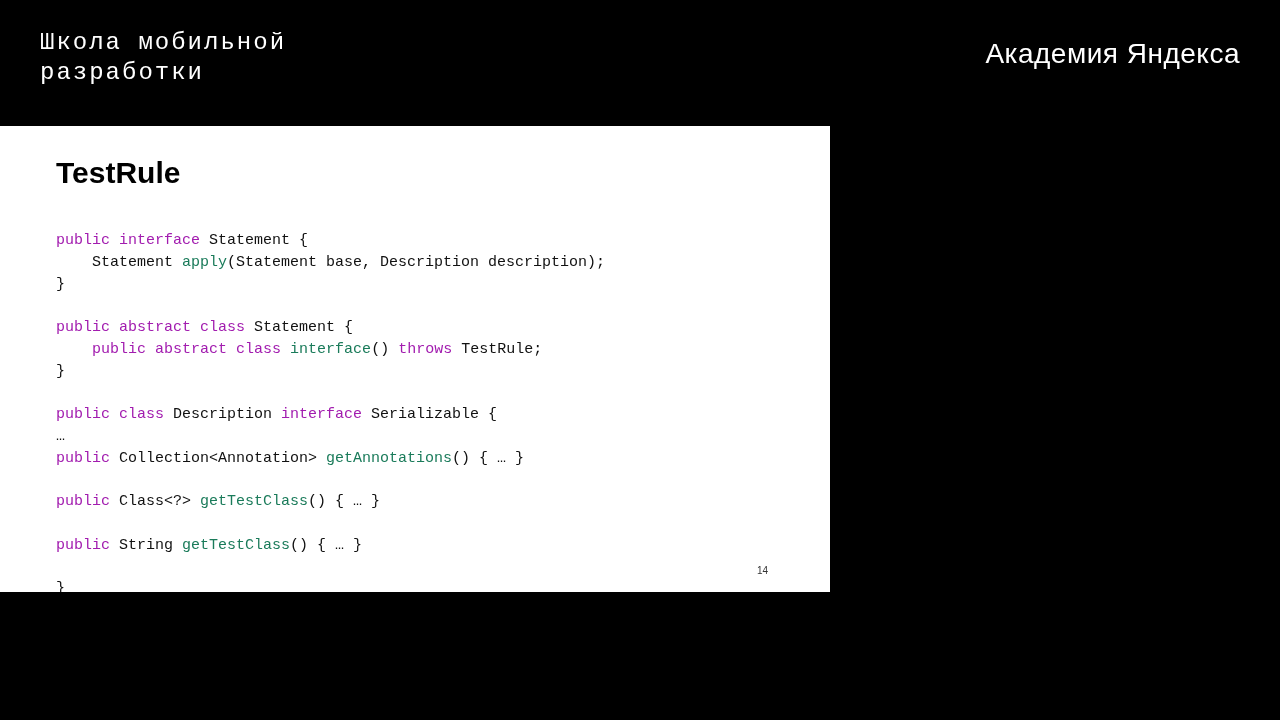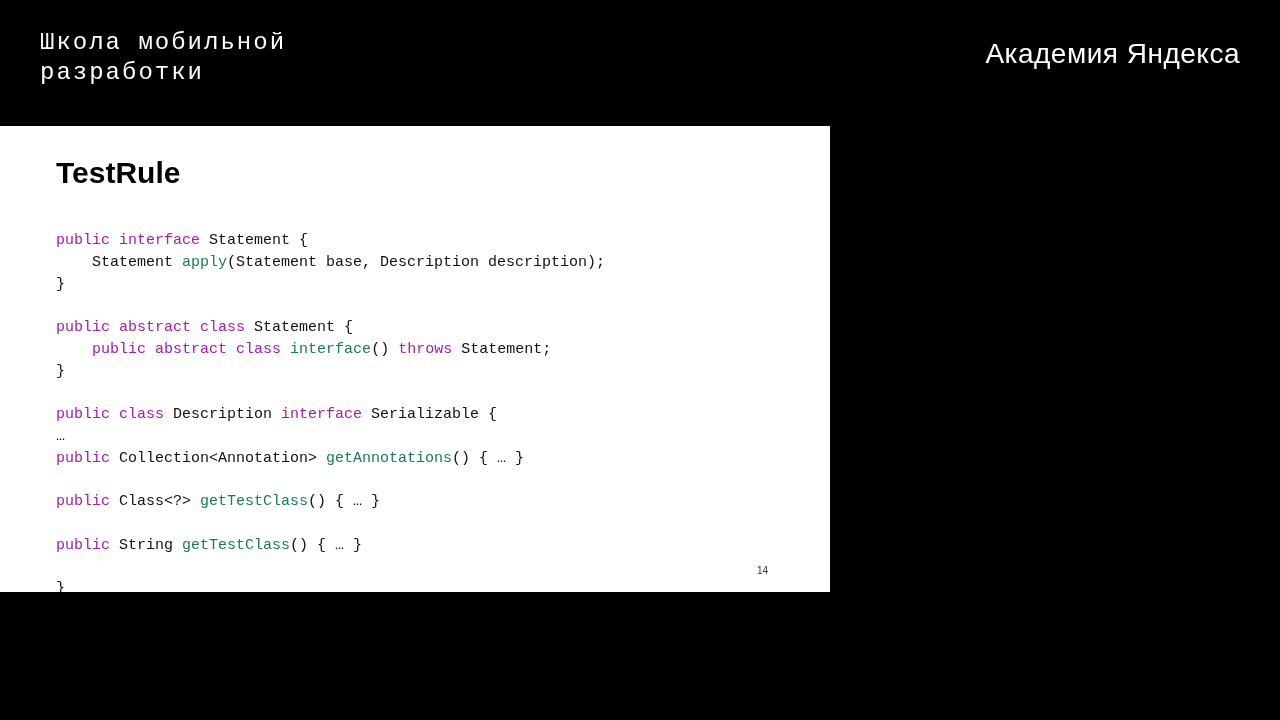--- a/index.html
+++ b/index.html
@@ -139,21 +139,21 @@
 <div class="content">
 
   <div class="slide">
     <h1 class="slide-title">TestRule</h1>
 
 <pre class="code"><span class="kw">public</span> <span class="kw">interface</span><span> Statement {</span>
 <span>    Statement </span><span class="meth">apply</span><span>(Statement base, Description description);</span>
 <span>}</span>
 <span></span>
 <span class="kw">public</span> <span class="kw">abstract</span> <span class="kw">class</span><span> Statement {</span>
-<span>    </span><span class="kw">public</span> <span class="kw">abstract</span> <span class="kw">class</span> <span class="meth">interface</span><span>() </span><span class="kw">throws</span><span> Statement;</span>
+<span>    </span><span class="kw">public</span> <span class="kw">abstract</span> <span class="kw">class</span> <span class="meth">interface</span><span>() </span><span class="kw">throws</span><span> TestRule;</span>
 <span>}</span>
 <span></span>
 <span class="kw">public</span> <span class="kw">class</span><span> Description </span><span class="kw">interface</span><span> Serializable {</span>
 <span>…</span>
 <span class="kw">public</span><span> Collection&lt;Annotation&gt; </span><span class="meth">getAnnotations</span><span>() { … }</span>
 <span></span>
 <span class="kw">public</span><span> Class&lt;?&gt; </span><span class="meth">getTestClass</span><span>() { … }</span>
 <span></span>
 <span class="kw">public</span><span> String </span><span class="meth">getTestClass</span><span>() { … }</span>
 <span></span>

